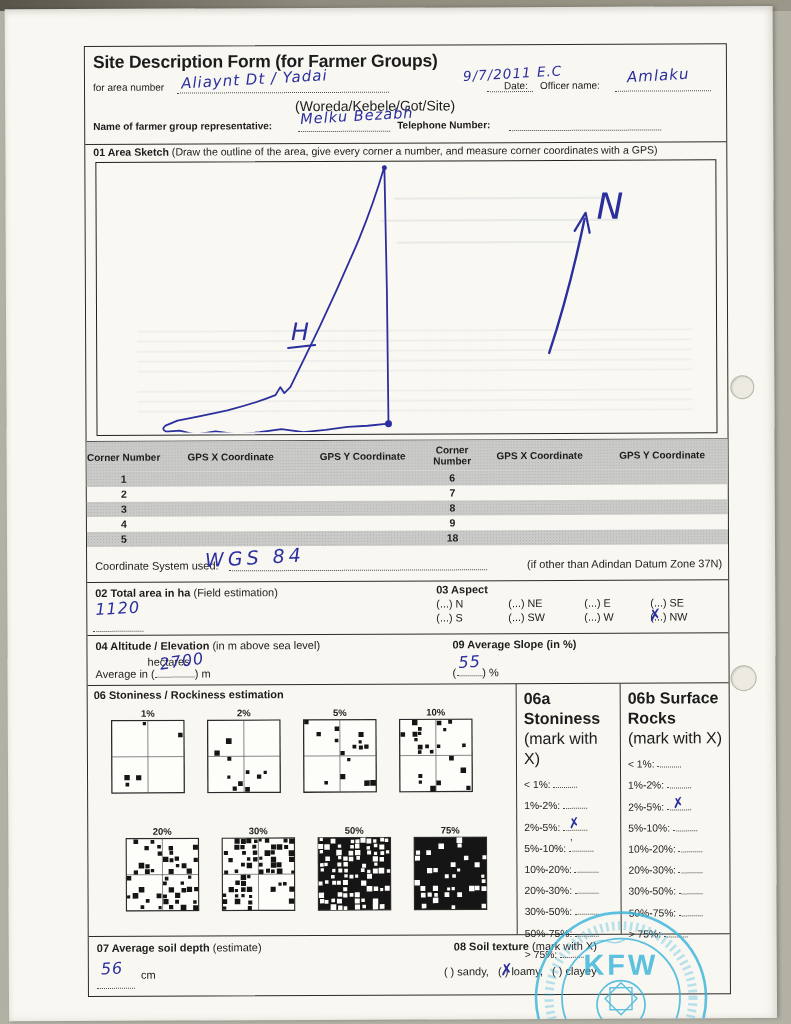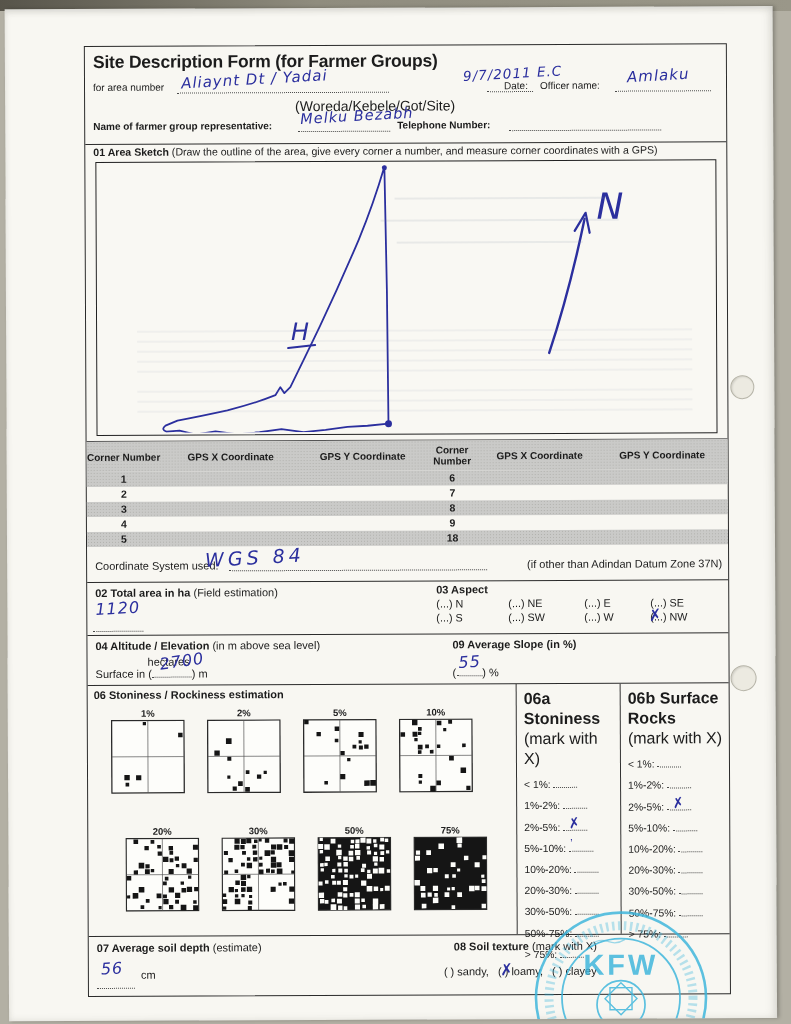--- a/index.html
+++ b/index.html
@@ -222,21 +222,21 @@
             <span class="aspect-cell">(...) NW<span class="penx aspect-x">✗</span></span>
           </div>
       </div>
     </div>
 
     <div class="sec bt s0405">
       <div class="left lbl">
         <span class="bold">04 Altitude / Elevation</span>
         <span class="note">(in m above sea level)</span>
         <div style="position:absolute;left:8px;top:30px;">
-          <span>Surface in (</span><span class="dotline" style="width:40px;"></span><span>) m</span>
+          <span>Average in (</span><span class="dotline" style="width:40px;"></span><span>) m</span>
         </div>
         <span class="hw" style="position:absolute;left:72px;top:16px;font-size:16px;transform:rotate(-8deg);">2700</span>
       </div>
       <div class="right lbl">
         <span class="bold">09 Average Slope (in %)</span>
         <div style="position:absolute;left:12px;top:30px;">
           <span>(</span><span class="dotline" style="width:26px;"></span><span>) %</span>
         </div>
         <span class="hw" style="position:absolute;left:18px;top:18px;font-size:16px;">55</span>
       </div>

